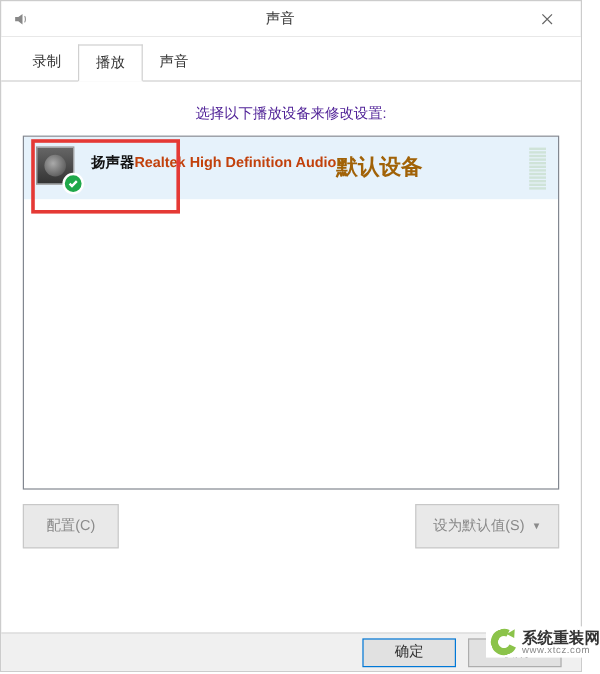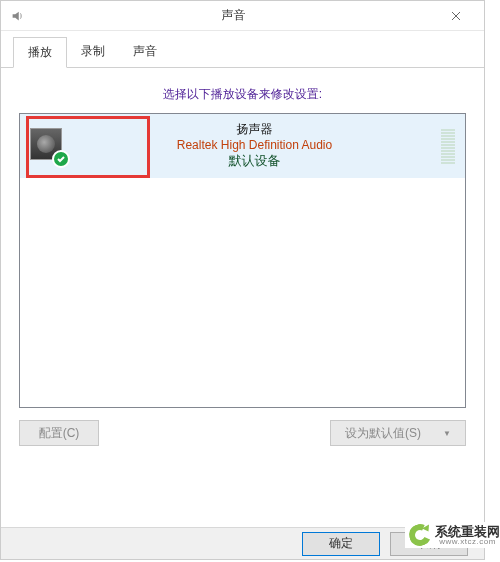--- a/index.html
+++ b/index.html
@@ -20,39 +20,39 @@
 
 .device-list { width: 100%; height: 295px; border: 1px solid #828790; background: #fff; overflow: auto; }
 .device-item { display: flex; align-items: center; padding: 8px 10px; background: #e6f2fb; position: relative; }
 .highlight-box { position: absolute; border: 3px solid #e53935; pointer-events: none; }
 
 .device-icon-wrap { position: relative; width: 36px; height: 36px; margin-right: 10px; }
 .speaker-box { width: 32px; height: 32px; background: linear-gradient(#666,#333); border: 1px solid #999; display: flex; align-items: center; justify-content: center; }
 .speaker-cone { width: 18px; height: 18px; border-radius: 50%; background: radial-gradient(circle at 40% 40%, #aaa, #444); }
 .check-badge { position: absolute; bottom: -4px; right: -4px; width: 18px; height: 18px; border-radius: 50%; background: #1fa84a; border: 2px solid #fff; display: flex; align-items: center; justify-content: center; color: #fff; font-size: 10px; }
 
-.device-info { flex: 1; display: flex; flex-direction: column; line-height: 1.3; }
+.device-info { flex: 1; display: flex; flex-direction: row; line-height: 1.3; font-weight: bold; }
 .device-name { font-size: 12px; color: #111; }
 .device-driver { font-size: 12px; color: #c2410c; }
-.device-status { font-size: 13px; color: #14532d; }
+.device-status { font-size: 18px; color: #a16207; }
 
 .level-meter { width: 14px; display: flex; flex-direction: column-reverse; gap: 1px; margin-left: 8px; }
 .level-bar { height: 2px; background: #cfe3d8; }
 
 .button-row { display: flex; gap: 8px; margin-top: 12px; align-items: center; }
 .spacer { flex: 1; }
-.wbtn { height: 26px; padding: 0 14px; min-width: 80px; font-size: 12px; background: #e9e9e9; border: 1px solid #c8c8c8; color: #8a8a8a; display: flex; align-items: center; justify-content: center; cursor: default; }
-.dd { display: flex; align-items: center; gap: 22px; }
+.wbtn { height: 37px; padding: 0 14px; min-width: 80px; font-size: 12px; background: #e9e9e9; border: 1px solid #c8c8c8; color: #8a8a8a; display: flex; align-items: center; justify-content: center; cursor: default; }
+.dd { display: flex; align-items: center; gap: 6px; }
 .dd-caret { font-size: 8px; color: #8a8a8a; }
 
 .footer { position: absolute; bottom: 0; left: 0; right: 0; height: 32px; background: #f0f0f0; border-top: 1px solid #d8d8d8; display: flex; align-items: center; justify-content: flex-end; gap: 10px; padding: 0 16px; }
 .fbtn { height: 24px; min-width: 78px; padding: 0 14px; font-size: 12px; background: #e1e1e1; border: 1px solid #adadad; color: #333; display: flex; align-items: center; justify-content: center; cursor: pointer; }
 .fbtn.primary { border: 1px solid #0078d7; }
 
-.watermark { position: absolute; right: 0; bottom: 14px; display: flex; align-items: center; gap: 4px; background: #fff; padding: 2px 0 2px 4px; text-align: center; }
+.watermark { position: absolute; right: 0; bottom: 14px; display: flex; align-items: center; gap: 4px; background: #fff; padding: 2px 0 2px 4px; }
 .wm-logo { width: 22px; height: 22px; position: relative; }
 .wm-c { position: absolute; width: 22px; height: 22px; border: 6px solid #8bc34a; border-right-color: transparent; border-radius: 50%; transform: rotate(-20deg); }
 .wm-arrow { position: absolute; right: 1px; top: 1px; width: 0; height: 0; border-left: 6px solid #8bc34a; border-top: 4px solid transparent; border-bottom: 4px solid transparent; transform: rotate(60deg); }
 .wm-text { display: flex; flex-direction: column; line-height: 1; }
 .wm-main { font-size: 13px; font-weight: bold; color: #333; }
 .wm-sub { font-size: 8px; color: #888; letter-spacing: 0.5px; }
 </style>
 </head>
 <body>
 
@@ -67,22 +67,22 @@
     </span>
     <span class="titlebar-title">声音</span>
     <div class="close-btn">
       <svg width="10" height="10" viewBox="0 0 10 10">
           <path stroke="currentColor" stroke-width="1" d="M1 1l8 8M9 1l-8 8"></path>
         </svg>
     </div>
   </div>
 
   <div class="tabstrip">
+    <div class="tab">录制</div>
     <div class="tab active">播放</div>
-    <div class="tab">录制</div>
     <div class="tab">声音</div>
   </div>
 
   <div class="panel">
     <div class="instruction">选择以下播放设备来修改设置:</div>
 
     <div class="device-list" style="position:relative;">
       <div class="device-item">
         <div class="device-icon-wrap">
           <div class="speaker-box">

